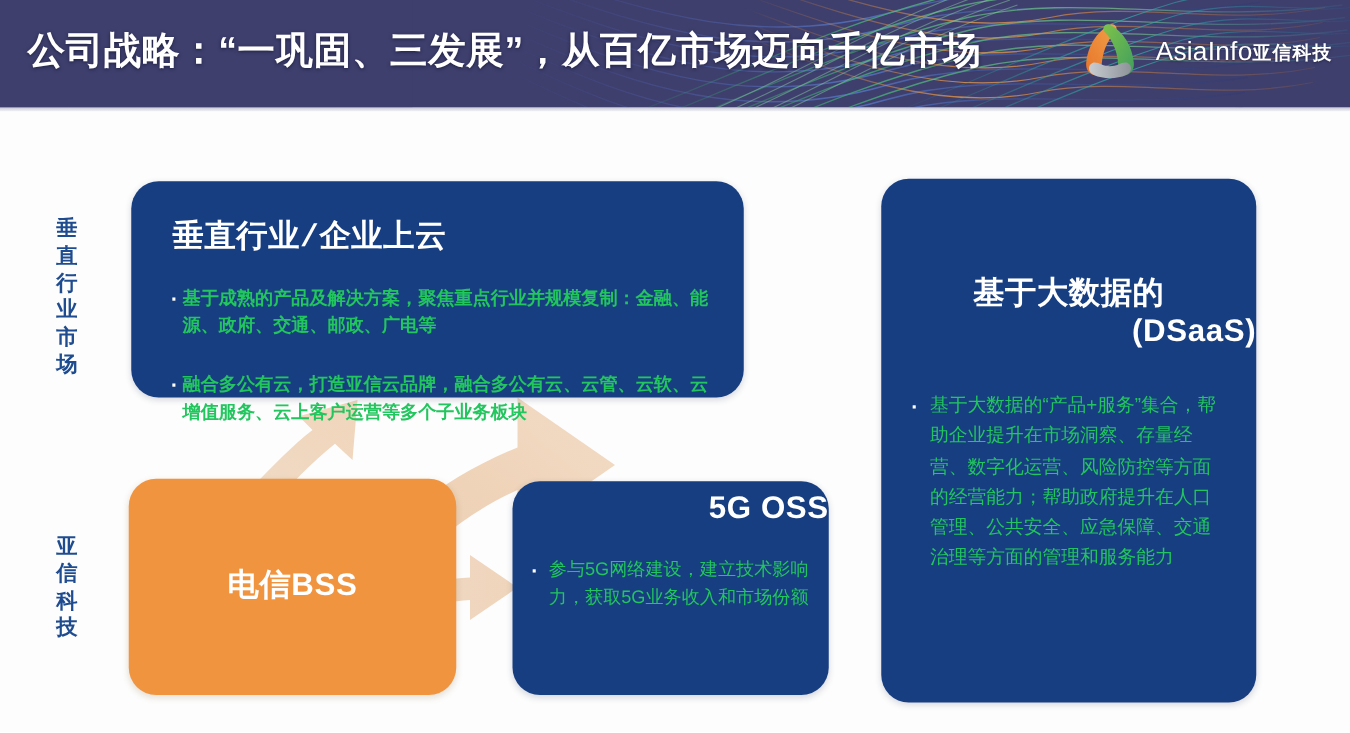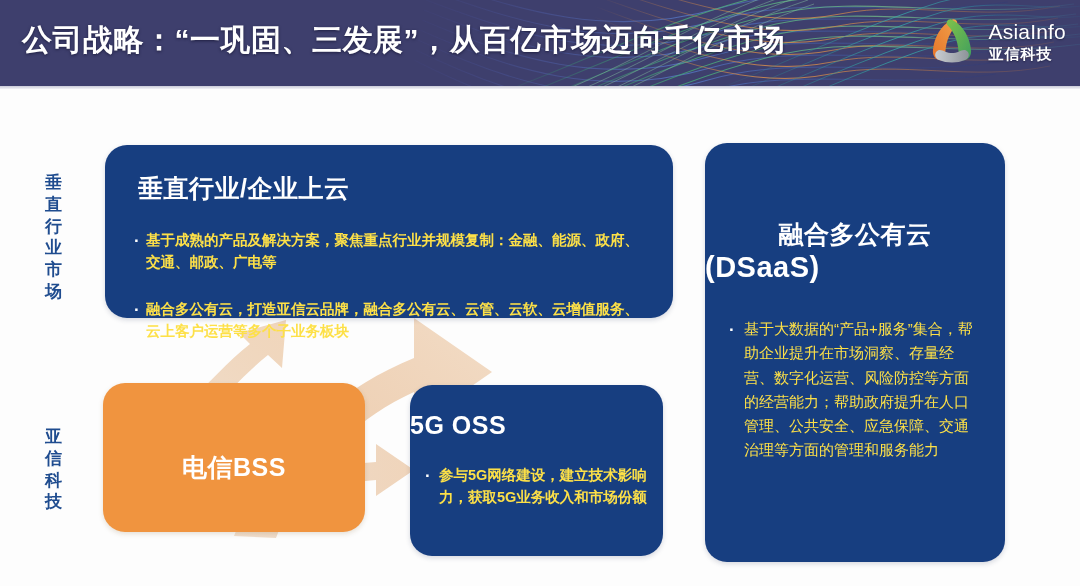--- a/index.html
+++ b/index.html
@@ -41,21 +41,21 @@
     z-index: 5;
   }
 
   
   #logo {
     position: absolute; right: 14px; top: 13px;
     display: flex; align-items: center; gap: 9px;
     z-index: 6;
   }
   #logo-mark { width: 56px; height: 56px; flex: 0 0 auto; }
-  #logo-text { display: flex; flex-direction: column; line-height: 1; }
+  #logo-text { display: flex; line-height: 1; }
   #logo-en {
     font-size: 21px; color: #ffffff; font-weight: 400;
     letter-spacing: 0.2px;
     text-shadow: 0 1px 2px rgba(20,20,50,0.6);
   }
   #logo-cn {
     font-size: 15px; color: #ffffff; font-weight: bold;
     letter-spacing: 1px; margin-top: 4px;
     text-shadow: 0 1px 2px rgba(20,20,50,0.6);
   }
@@ -77,86 +77,87 @@
   
   .card {
     position: absolute;
     border-radius: 22px;
   }
   .card-blue { background: #173e80; }
   .card-orange { background: #f0943f; }
 
   #card-vertical {
     left: 105px; top: 145px;
-    width: 568px; height: 173px;
+    width: 490px; height: 173px;
     box-shadow: 0 2px 5px rgba(40,50,90,0.18);
+    font-family: Liberation Mono, monospace;
   }
   #card-vertical .card-title {
     color: #ffffff; font-size: 25px; font-weight: bold;
     margin: 27px 0 0 33px; letter-spacing: 0.5px;
   }
   #card-vertical .bullets { margin: 17px 26px 0 28px; }
 
   #card-dsaas {
     left: 705px; top: 143px;
     width: 300px; height: 419px;
     box-shadow: 0 2px 5px rgba(40,50,90,0.18);
   }
   #card-dsaas .card-title {
     color: #ffffff; font-size: 25px; font-weight: bold;
     text-align: center; margin-top: 75px; line-height: 1.32;
     letter-spacing: 0.5px;
   }
   #card-dsaas .card-subtitle {
-    color: #ffffff; font-size: 29px; font-weight: bold;
-    text-align: left; letter-spacing: 0.5px;
+    color: #ffffff; font-size: 25px; font-weight: bold;
+    text-align: right; letter-spacing: 0.5px;
   }
   #card-dsaas .bullets { margin: 33px 22px 0 22px; }
 
   #card-bss {
     left: 103px; top: 383px;
-    width: 262px; height: 149px;
+    width: 262px; height: 173px;
     box-shadow: 0 2px 5px rgba(120,90,40,0.18);
   }
   #card-bss .card-title {
     color: #ffffff; font-size: 25px; font-weight: bold;
     text-align: center; margin-top: 68px; letter-spacing: 0.5px;
   }
 
   #card-5goss {
     left: 410px; top: 385px;
     width: 253px; height: 171px;
     box-shadow: 0 2px 5px rgba(40,50,90,0.18);
   }
   #card-5goss .card-title {
     color: #ffffff; font-size: 25px; font-weight: bold;
-    text-align: left; margin-top: 26px; letter-spacing: 0.5px;
+    text-align: right; margin-top: 7px; letter-spacing: 0.5px;
   }
   #card-5goss .bullets { margin: 16px 12px 0 14px; }
 
   
   .bullets { list-style: none; }
   .bullet {
     position: relative;
-    color: #fde047;
+    color: #22c55e;
     padding-left: 13px;
     margin-bottom: 3px;
     line-height: 1.55;
     margin-top: 24px;
   }
   .bullet::before {
     content: "·";
     position: absolute; left: 1px; top: -1px;
     font-size: 17px; font-weight: bold;
     color: #ffffff;
   }
   #card-vertical .bullet { font-size: 14.5px; font-weight: bold; }
   #card-dsaas .bullet { font-size: 15px; padding-left: 17px; line-height: 1.62; }
   #card-dsaas .bullet::before { left: 2px; }
-  #card-5goss .bullet { font-size: 14.5px; font-weight: bold; padding-left: 15px; }
+  #card-5goss .bullet { font-size: 14.5px; font-weight: normal; padding-left: 15px; }
 
   
   #arrows {
     position: absolute; left: 0; top: 86px;
     width: 1080px; height: 500px;
     pointer-events: none;
   }
 </style>
 </head>
 <body>
@@ -316,21 +317,21 @@
 
   <div class="card card-blue" id="card-vertical">
     <div class="card-title">垂直行业/企业上云</div>
     <ul class="bullets">
       <li class="bullet">基于成熟的产品及解决方案，聚焦重点行业并规模复制：金融、能源、政府、交通、邮政、广电等</li>
       <li class="bullet">融合多公有云，打造亚信云品牌，融合多公有云、云管、云软、云增值服务、云上客户运营等多个子业务板块</li>
     </ul>
   </div>
 
   <div class="card card-blue" id="card-dsaas">
-    <div class="card-title">融合多公有云</div>
+    <div class="card-title">基于大数据的</div>
     <div class="card-subtitle">(DSaaS)</div>
     <ul class="bullets">
       <li class="bullet">基于大数据的“产品+服务”集合，帮助企业提升在市场洞察、存量经营、数字化运营、风险防控等方面的经营能力；帮助政府提升在人口管理、公共安全、应急保障、交通治理等方面的管理和服务能力</li>
     </ul>
   </div>
 
   <div class="card card-orange" id="card-bss">
     <div class="card-title">电信BSS</div>
   </div>
 

